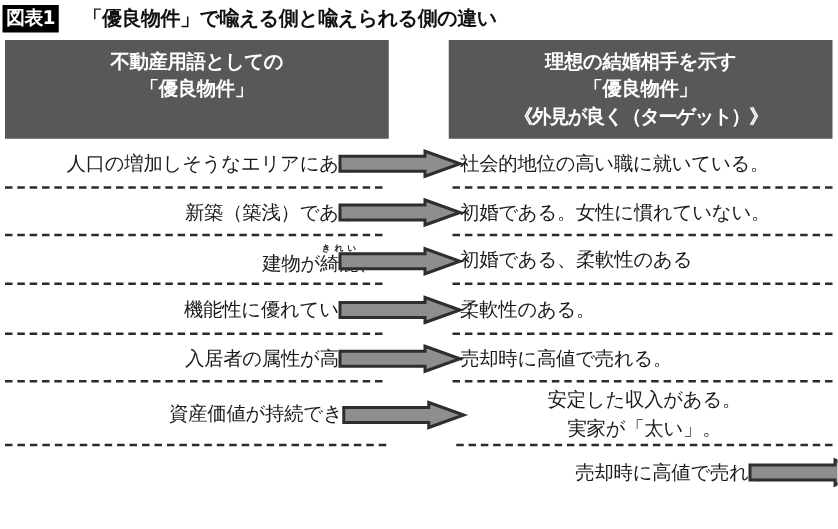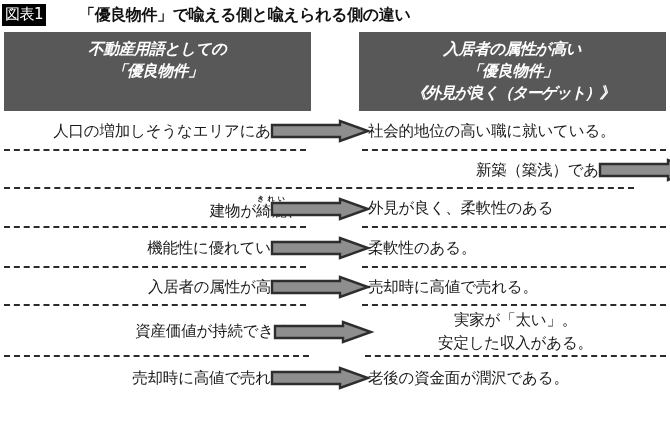--- a/index.html
+++ b/index.html
@@ -20,43 +20,41 @@
     display: flex;
     align-items: center;
     height: 28px;
     padding: 2px 0 0 2px;
     box-sizing: border-box;
   }
   .fig-badge {
     background: #000000;
     color: #ffffff;
     font-size: 15px;
-    font-weight: 400;
+    font-weight: 700;
     line-height: 1;
     padding: 3px 3px 4px 3px;
     letter-spacing: -0.5px;
     white-space: nowrap;
   }
   .title-text {
     font-size: 16px;
     font-weight: 700;
     color: #111111;
-    margin-left: 1px;
+    margin-left: 19px;
     letter-spacing: -0.4px;
     white-space: nowrap;
-    padding-left: 32px;
   }
 
   
   .headers {
     display: flex;
     padding: 4px 4px 0 4px;
     box-sizing: border-box;
     gap: 48px;
-    font-style: italic;
   }
   .hdr {
     flex: 1 1 0;
     background: #585858;
     color: #ffffff;
     text-align: center;
     padding: 6px 2px 7px 2px;
     box-sizing: border-box;
   }
   .hdr .ln {
@@ -147,21 +145,21 @@
   <span class="fig-badge">図表1</span>
   <span class="title-text">「優良物件」で喩える側と喩えられる側の違い</span>
 </div>
 
 <div class="headers">
   <div class="hdr">
     <div class="ln">不動産用語としての</div>
     <div class="ln">「優良物件」</div>
   </div>
   <div class="hdr">
-    <div class="ln">入居者の属性が高い</div>
+    <div class="ln">理想の結婚相手を示す</div>
     <div class="ln">「優良物件」</div>
     <div class="ln wide">《外見が良く（ターゲット）》</div>
   </div>
 </div>
 
 <div class="table">
 
   <div class="row" style="height:40px">
     <div class="cell left sep">
       <span class="txt">人口の増加しそうなエリアにある。</span>
@@ -178,33 +176,36 @@
 
   <div class="row" style="height:38px">
     <div class="cell left sep">
       <span class="txt">新築（築浅）である。</span>
     </div>
     <div class="arrow-wrap">
       <svg class="arrow-svg" viewBox="0 0 100 22">
         <polygon points="2,5 70,5 70,1 98,11 70,21 70,17 2,17"></polygon>
       </svg>
     </div>
+    <div class="cell right sep">
+      <span class="txt">初婚である。女性に慣れていない。</span>
+    </div>
   </div>
 
   <div class="row" style="height:39px">
     <div class="cell left sep">
       <span class="txt"><span>建物が</span><ruby><span>綺麗</span><rt>きれい</rt></ruby><span>、</span></span>
     </div>
     <div class="arrow-wrap">
       <svg class="arrow-svg" viewBox="0 0 100 22">
         <polygon points="2,5 70,5 70,1 98,11 70,21 70,17 2,17"></polygon>
       </svg>
     </div>
     <div class="cell right sep">
-      <span class="txt">外見が良く、柔軟性のある</span>
+      <span class="txt">初婚である、柔軟性のある</span>
     </div>
   </div>
 
   <div class="row" style="height:40px">
     <div class="cell left sep">
       <span class="txt">機能性に優れている。</span>
     </div>
     <div class="arrow-wrap">
       <svg class="arrow-svg" viewBox="0 0 100 22">
         <polygon points="2,5 70,5 70,1 98,11 70,21 70,17 2,17"></polygon>
@@ -233,33 +234,30 @@
     <div class="cell left sep">
       <span class="txt">資産価値が持続できる。</span>
     </div>
     <div class="arrow-wrap">
       <svg class="arrow-svg" viewBox="0 0 100 22">
         <polygon points="2,5 70,5 70,1 98,11 70,21 70,17 2,17"></polygon>
       </svg>
     </div>
     <div class="cell right sep" style="justify-content:center;padding-left:0">
       <div>
+        <div class="txt l2">安定した収入がある。</div>
         <div class="txt l2">実家が「太い」。</div>
-        <div class="txt l2">安定した収入がある。</div>
       </div>
     </div>
   </div>
 
   <div class="row" style="height:42px">
     <div class="cell left">
       <span class="txt">売却時に高値で売れる。</span>
     </div>
     <div class="arrow-wrap">
       <svg class="arrow-svg" viewBox="0 0 100 22">
         <polygon points="2,5 70,5 70,1 98,11 70,21 70,17 2,17"></polygon>
       </svg>
     </div>
-    <div class="cell right">
-      <span class="txt">老後の資金面が潤沢である。</span>
-    </div>
   </div>
 
 </div>
 
 </body></html>

